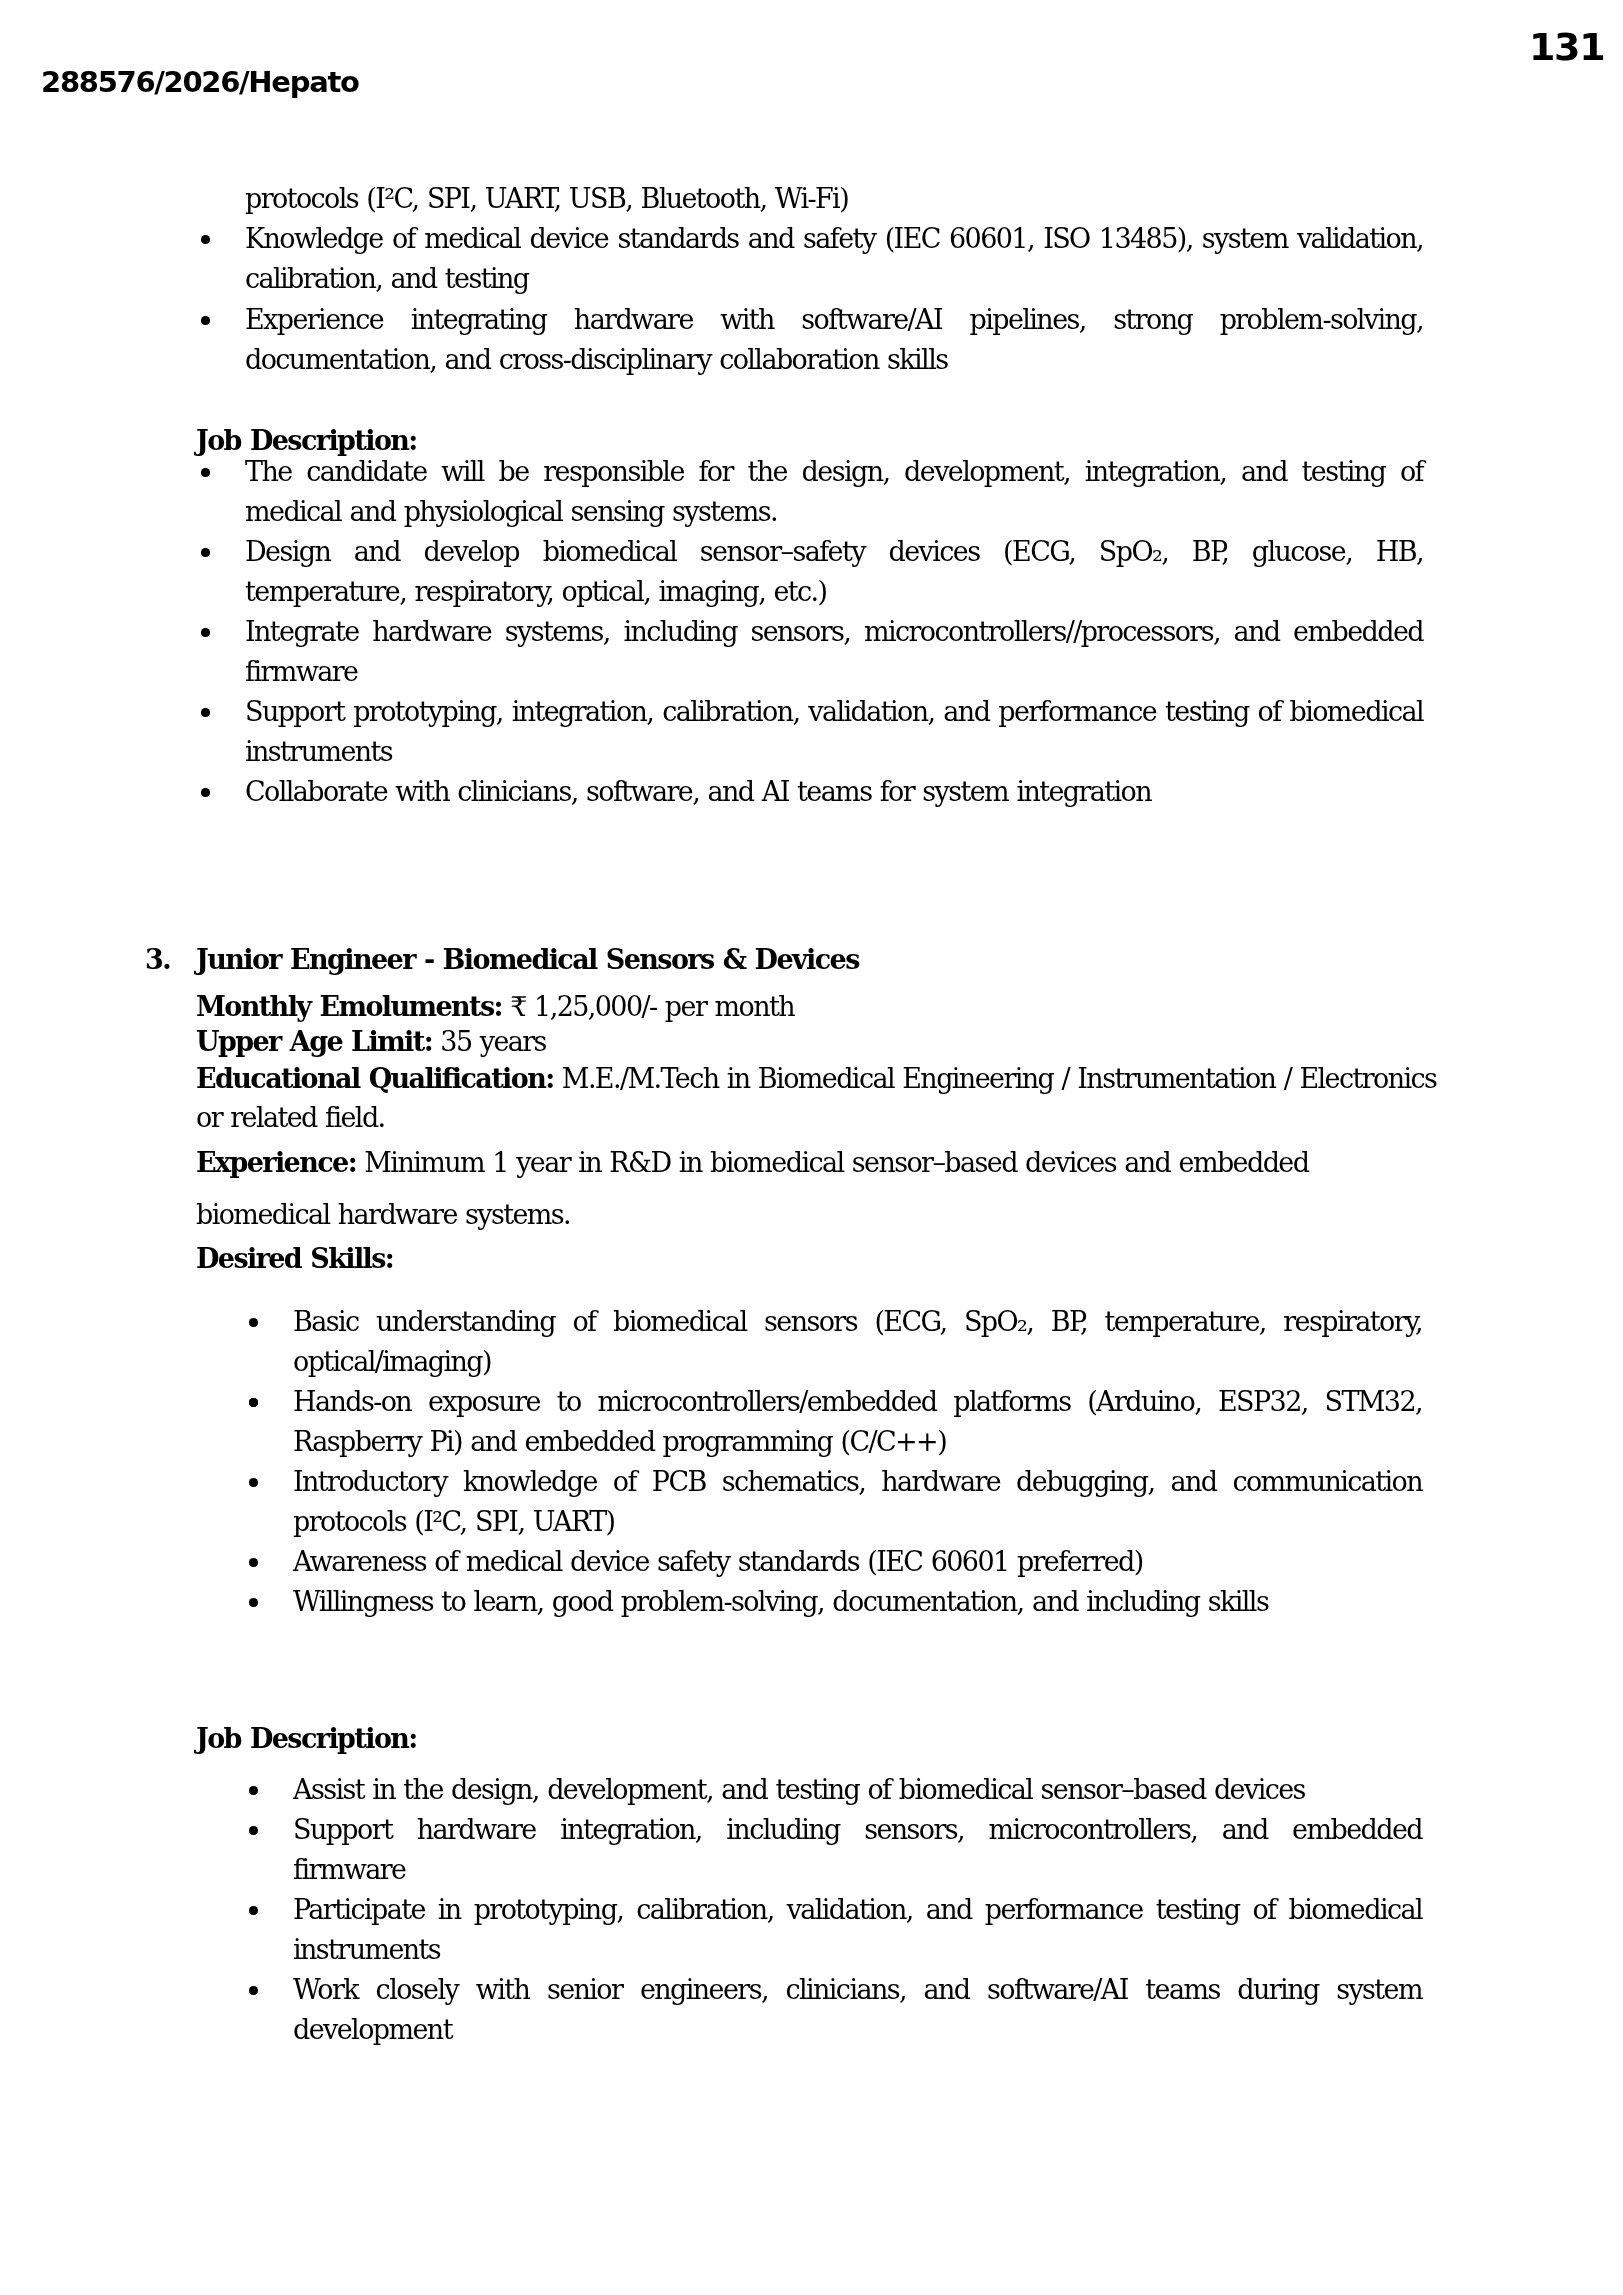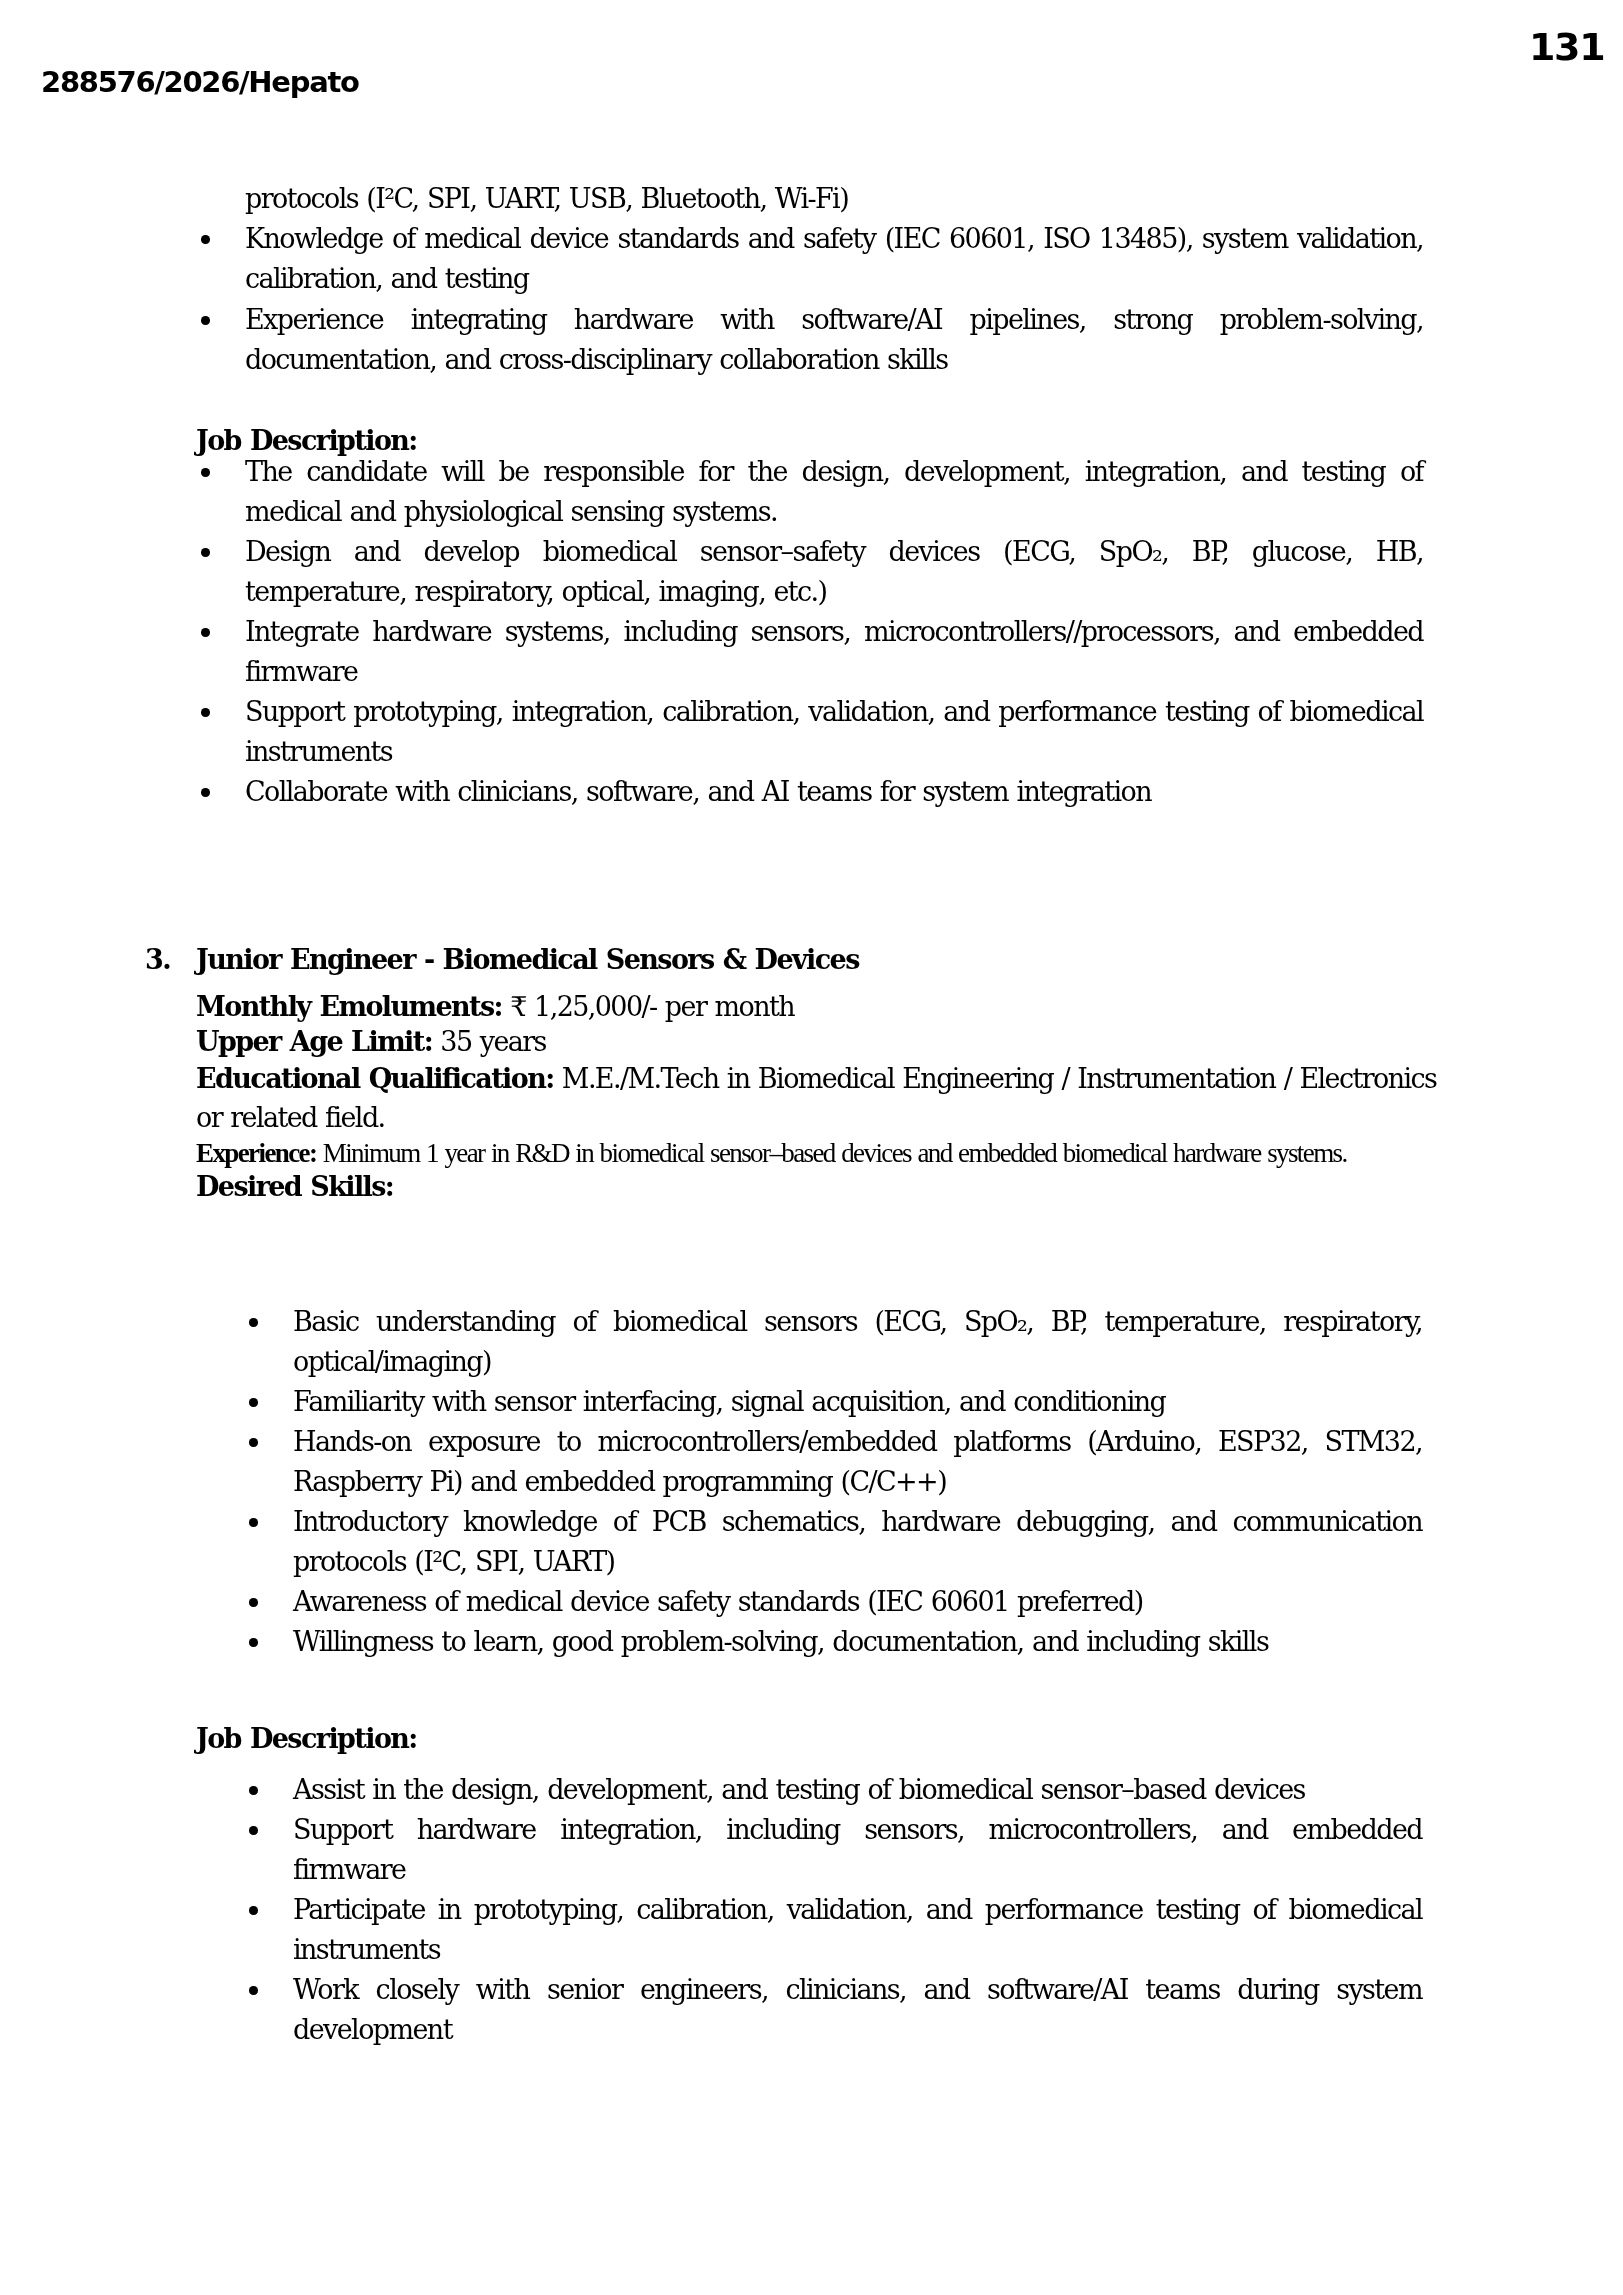--- a/index.html
+++ b/index.html
@@ -124,34 +124,33 @@
   <div class="block txt" style="left:196px; top:989px; width:1243px; line-height:35px;">
     <div>
       <span class="b">Monthly Emoluments:</span><span> ₹ 1,25,000/- per month</span>
     </div>
     <div>
       <span class="b">Upper Age Limit:</span><span> 35 years</span>
     </div>
     <div style="line-height:39px;">
       <span class="b">Educational Qualification:</span><span> M.E./M.Tech in Biomedical Engineering / Instrumentation / Electronics or related field.</span>
     </div>
-    <div style="line-height:32px;font-family:Liberation Serif, serif;">
+    <div style="line-height:52px;">
       <span class="b">Experience:</span><span> Minimum 1 year in R&amp;D in biomedical sensor–based devices and embedded biomedical hardware systems.</span>
     </div>
     <div class="b">Desired Skills:</div>
   </div>
 
   <ul class="blist txt justify" style="left:293px; top:1302px; width:1129px;">
     <li>
       <span class="bullet" style="left:-44px;"></span>
       <span>Basic understanding of biomedical sensors (ECG, SpO₂, BP, temperature, respiratory, optical/imaging)</span>
     </li>
     <li>
       <span class="bullet" style="left:-44px;"></span>
-      <span>Familiarity with sensor interfacing, signal acquisition, and conditioning</span>
     </li>
     <li>
       <span class="bullet" style="left:-44px;"></span>
       <span>Hands-on exposure to microcontrollers/embedded platforms (Arduino, ESP32, STM32, Raspberry Pi) and embedded programming (C/C++)</span>
     </li>
     <li>
       <span class="bullet" style="left:-44px;"></span>
       <span>Introductory knowledge of PCB schematics, hardware debugging, and communication protocols (I²C, SPI, UART)</span>
     </li>
     <li>

